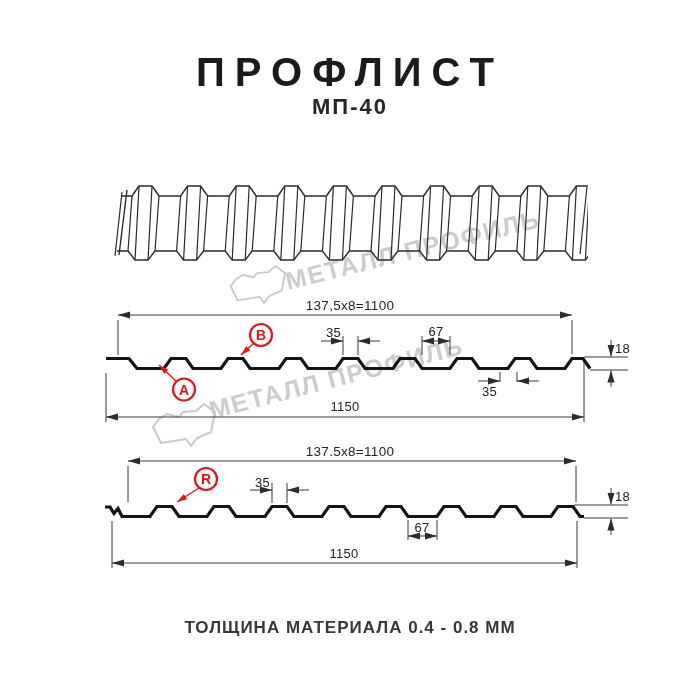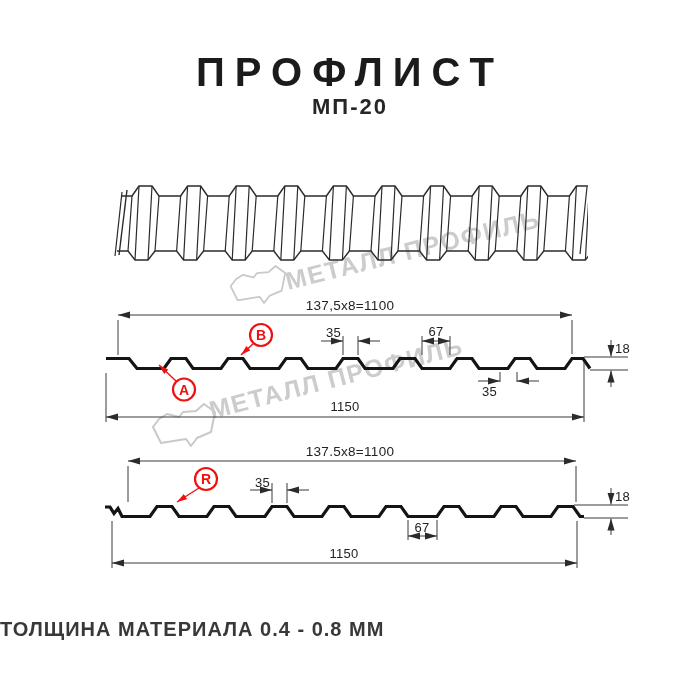--- a/index.html
+++ b/index.html
@@ -9,41 +9,41 @@
   }
   .title{
     position:absolute;top:50px;left:0;width:700px;text-align:center;
     font-size:40px;font-weight:bold;letter-spacing:10px;color:#1b1b1b;
   }
   .subtitle{
     position:absolute;top:94px;left:0;width:700px;text-align:center;
     font-size:22px;font-weight:bold;letter-spacing:2px;color:#262626;
   }
   .footer{
-    position:absolute;top:618px;left:0;width:700px;text-align:left;
-    font-size:20px;font-weight:bold;letter-spacing:1px;color:#383838;
+    position:absolute;top:618px;left:0;width:700px;text-align:center;
+    font-size:17px;font-weight:bold;letter-spacing:1px;color:#383838;
   }
   svg.drawing{position:absolute;top:0;left:0;}
   .dim{font-size:13px;fill:#232323;letter-spacing:.3px;}
   .dimbig{font-size:13.5px;fill:#232323;letter-spacing:.3px;}
   .redletter{font-size:14px;font-weight:bold;fill:#ee1111;}
   .wmtext{font-size:25px;font-weight:bold;letter-spacing:1.5px;fill:#cccccc;}
   .thin{stroke:#3b3b3b;stroke-width:1;fill:none;}
   .profile{stroke:#141414;stroke-width:3.2;fill:none;stroke-linejoin:miter;}
   .lines3d{stroke:#2b2b2b;stroke-width:1.2;fill:none;}
   .outline3d{stroke:#2b2b2b;stroke-width:1.4;fill:none;stroke-linejoin:round;}
   .redline{stroke:#ee1111;stroke-width:1.4;fill:none;}
   .redcircle{stroke:#ee1111;stroke-width:2.2;fill:#ffffff;}
   .logo{stroke:#c9c9c9;stroke-width:2;fill:none;stroke-linejoin:round;}
 </style>
 </head>
 <body>
 
 <div class="title">ПРОФЛИСТ</div>
-<div class="subtitle">МП-20</div>
+<div class="subtitle">МП-40</div>
 
 <svg class="drawing" width="700" height="700" viewBox="0 0 700 700">
   <defs>
     <marker id="ad" orient="auto-start-reverse" markerUnits="userSpaceOnUse" markerWidth="12" markerHeight="8" viewBox="0 0 10 6" refX="10" refY="3">
       <path d="M0,0 L10,3 L0,6 Z" fill="#2b2b2b"></path>
     </marker>
     <marker id="ar" orient="auto" markerUnits="userSpaceOnUse" markerWidth="10" markerHeight="7" viewBox="0 0 10 6" refX="10" refY="3">
       <path d="M0,0 L10,3 L0,6 Z" fill="#ee1111"></path>
     </marker>
     <path id="logoShape" class="logo" d="M3,23 L9,15 L17,10 L29,13 L33,8 L46,7 L54,0 L65,8 L61,28 L47,34 L41,42 L36,35 L11,39 Z"></path>

